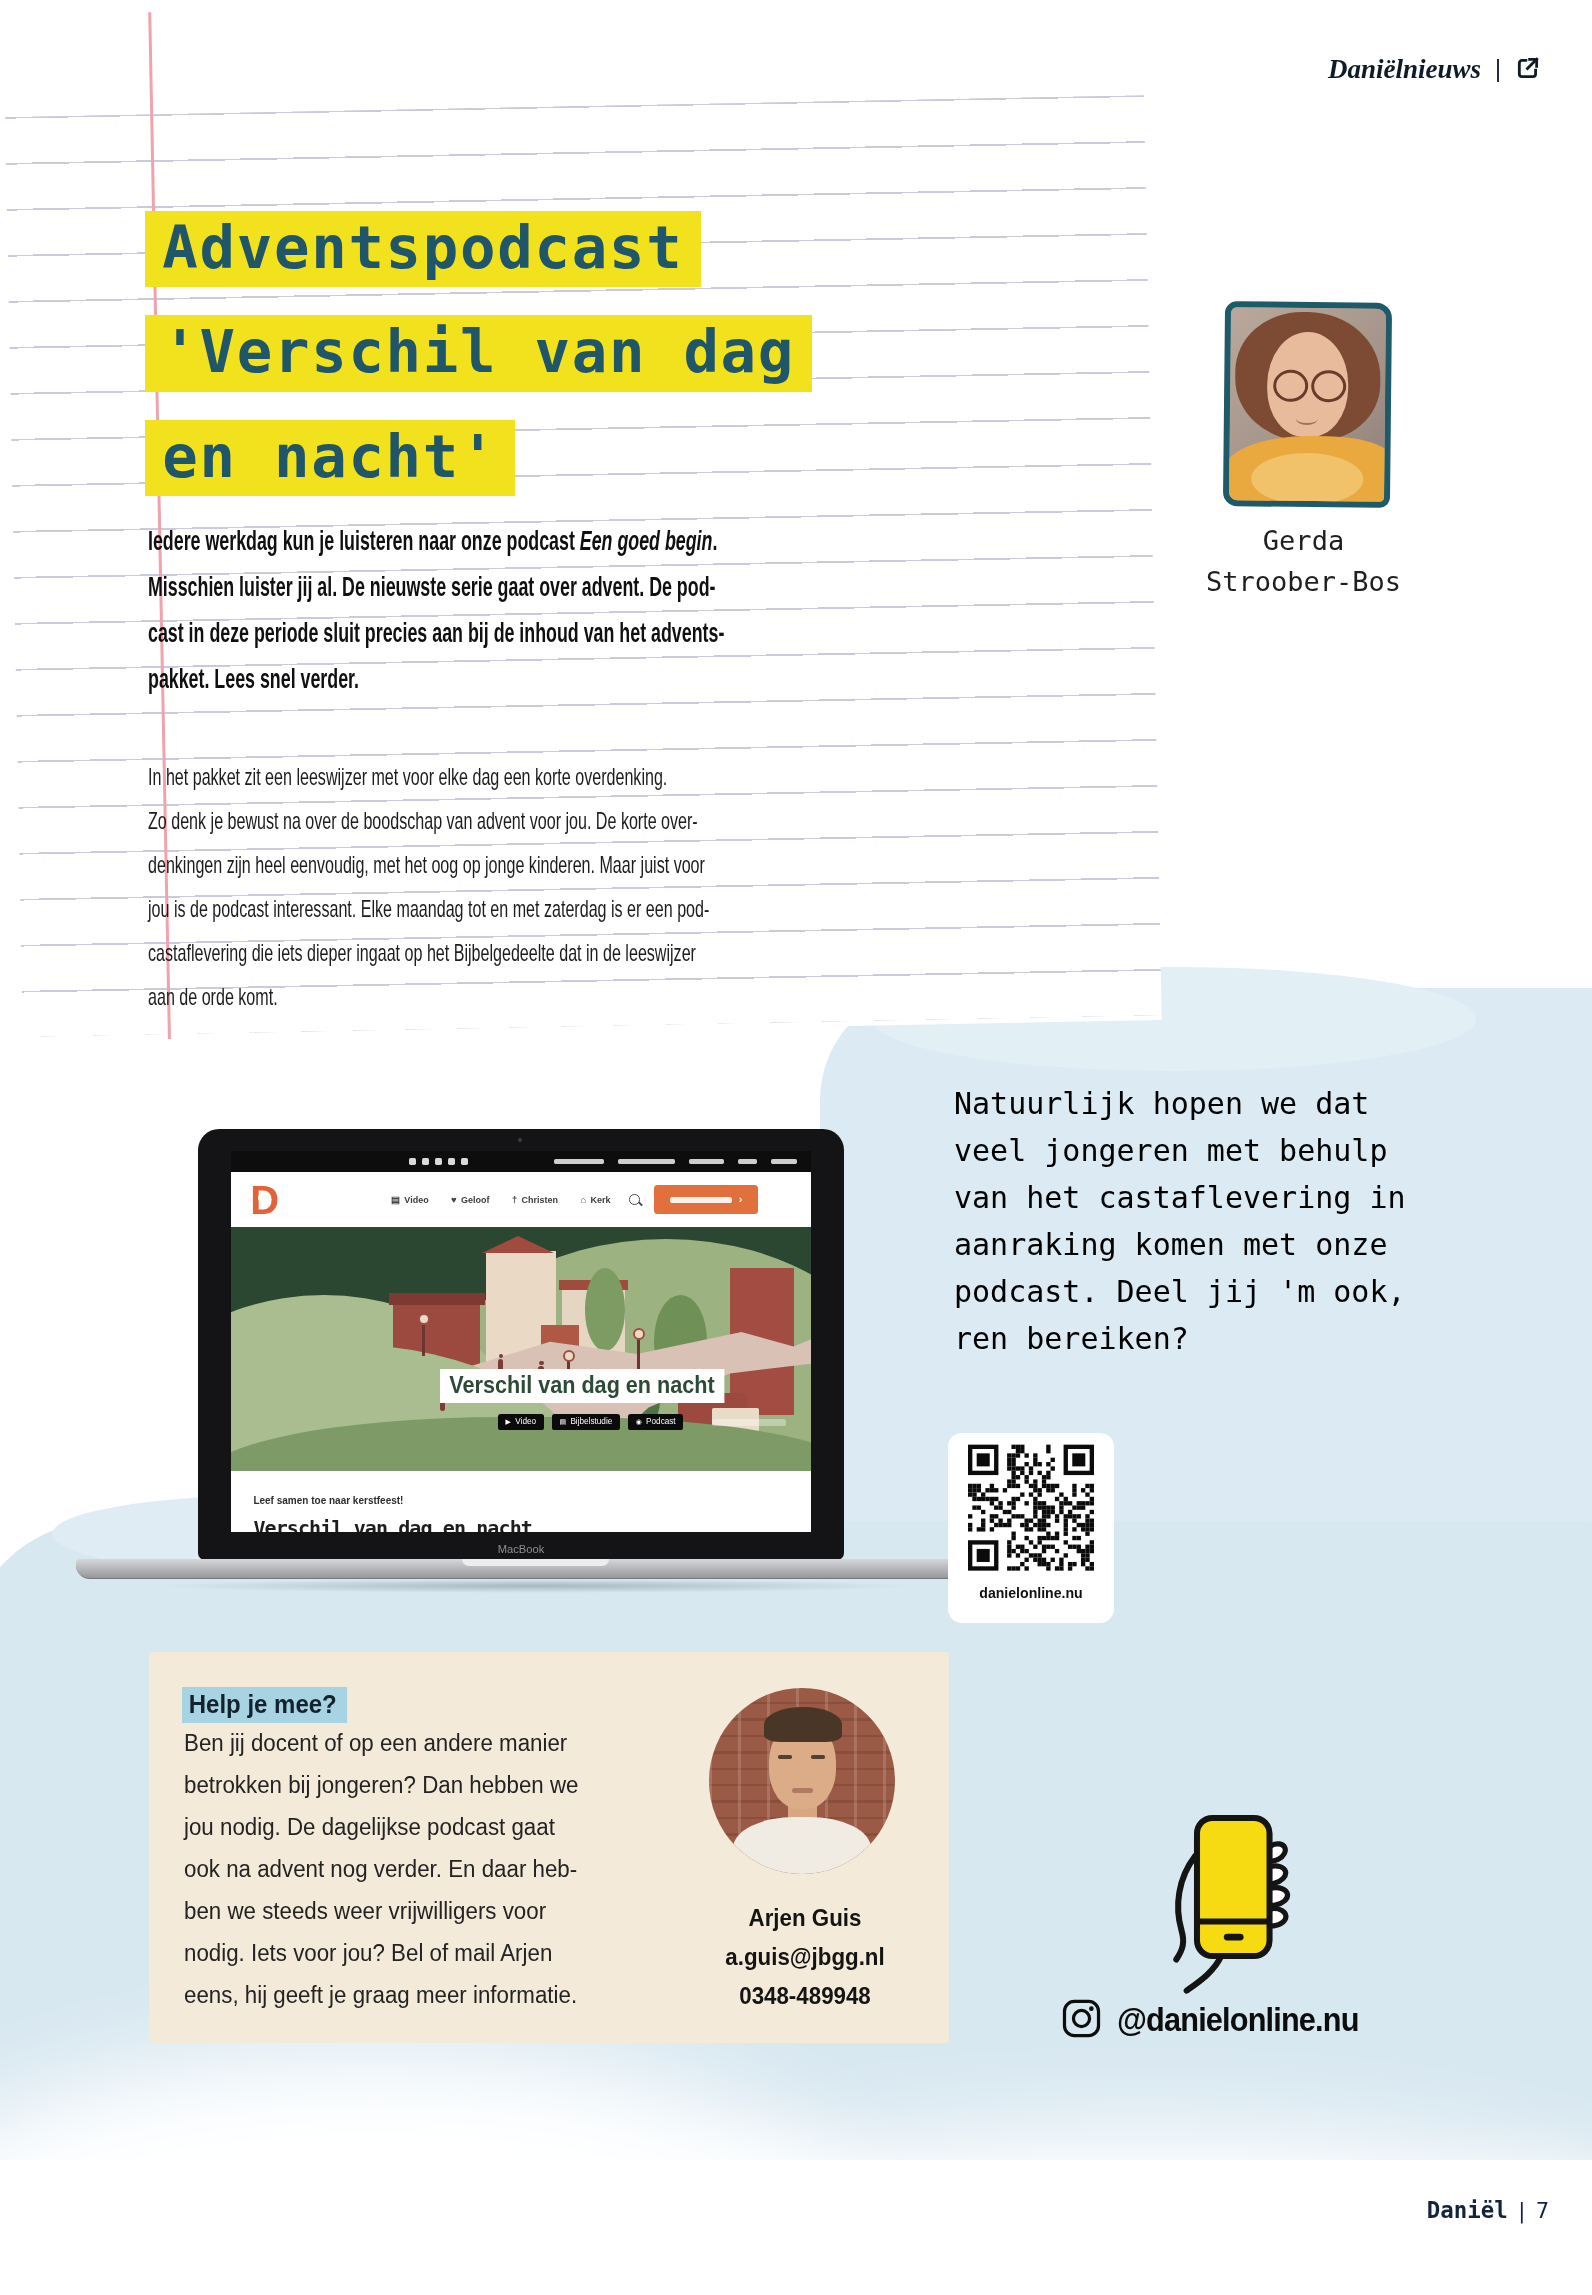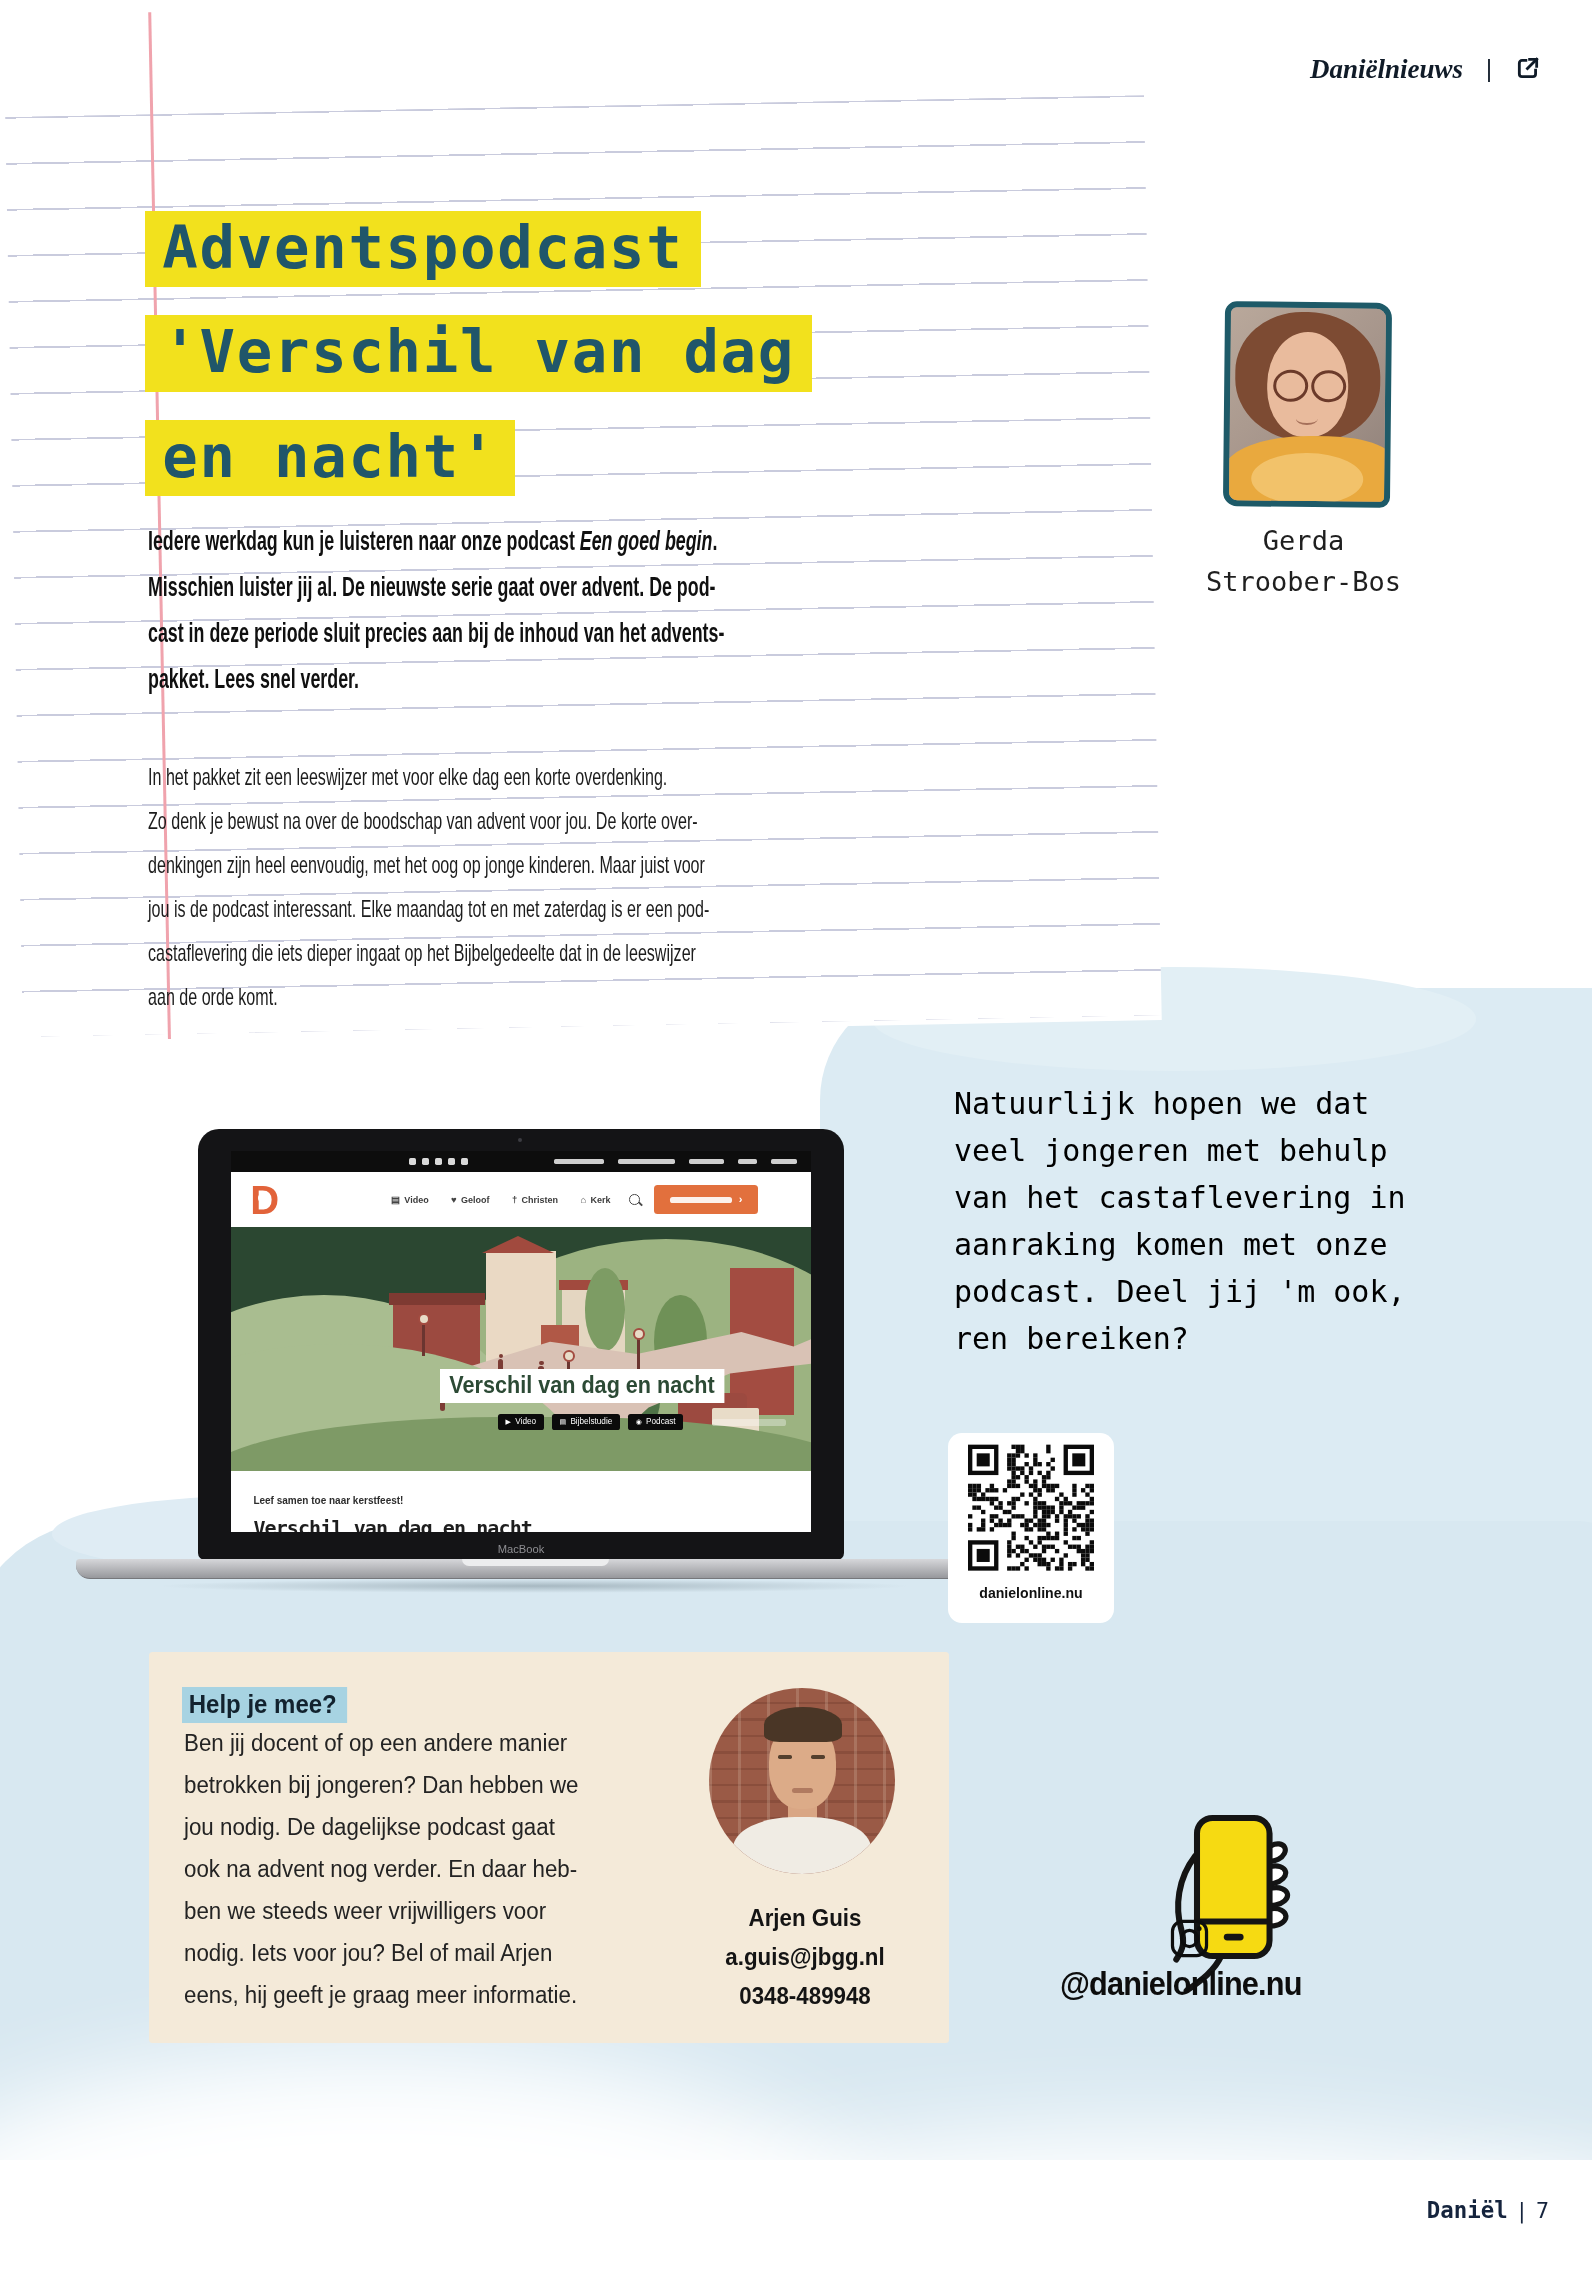--- a/index.html
+++ b/index.html
@@ -21,21 +21,21 @@
 
   
   .paper{position:absolute;left:13px;top:4.3px;width:1139px;height:1027px;background:#ffffff;
          transform:rotate(-1.1deg);transform-origin:50% 50%;}
   .paper .rules{position:absolute;left:0;right:0;top:102px;bottom:5.2px;
          background:repeating-linear-gradient(to bottom,#c9cbdd 0 1.7px,transparent 1.7px 46px);}
   .paper .margin-line{position:absolute;left:145px;top:0;bottom:0;width:2.6px;background:#f0a3ad;}
 
   
   .page-header{position:absolute;left:1269px;top:50px;width:272px;height:38px;display:flex;
-         align-items:center;justify-content:flex-end;gap:23px;color:#101b28;}
+         align-items:center;justify-content:flex-end;gap:14px;color:#101b28;}
   .hdr-brand{font-family:"Liberation Serif", serif;font-style:italic;font-weight:bold;font-size:27px;}
   .hdr-sep{font-size:23px;font-weight:300;color:#101b28;}
   .page-footer{position:absolute;left:1346px;top:2197px;width:203px;display:flex;align-items:baseline;
          justify-content:flex-end;gap:7.8px;color:#15243d;font-family:"DejaVu Sans Mono", monospace;}
   .ftr-brand{font-size:22.4px;font-weight:bold;}
   .ftr-sep{font-size:21px;}
   .ftr-page{font-size:21.6px;}
 
   
   .title-block{position:absolute;left:145px;top:211px;text-align:right;}
@@ -157,21 +157,21 @@
   .arjen .face{position:absolute;left:60px;top:31px;width:67px;height:90px;background:#dcab88;border-radius:48% 48% 44% 44%;}
   .arjen .hair{position:absolute;left:55px;top:19px;width:78px;height:35px;background:#4a3626;border-radius:50% 50% 20% 20%;}
   .arjen .brow{position:absolute;top:67px;width:14px;height:3.5px;background:#54402e;border-radius:1.7px;}
   .arjen .b-l{left:69px;} .arjen .b-r{left:102px;}
   .arjen .mouth{position:absolute;left:83px;top:100px;width:21px;height:5.2px;background:#b07a60;border-radius:2.6px;}
   .contact{position:absolute;left:531px;top:252px;width:250px;text-align:center;color:#141414;}
   .contact div{height:39px;font-size:24px;font-weight:bold;transform:scaleX(.93);transform-origin:center top;white-space:nowrap;}
 
   
   .phone-illus{position:absolute;left:1152px;top:1811px;width:147px;height:190px;}
-  .insta-row{position:absolute;left:1060px;top:1917px;display:flex;align-items:center;gap:2px;flex-direction:column;}
+  .insta-row{position:absolute;left:1060px;top:1997px;display:flex;align-items:center;gap:14px;}
   .insta-handle{font-size:33px;font-weight:bold;color:#0d0d0d;transform:scaleX(.93);
        transform-origin:left center;white-space:nowrap;letter-spacing:-0.9px;}
 </style>
 </head>
 <body>
 
 <div id="page">
 
   <div class="wash wash-a"></div>
   <div class="wash wash-a2"></div>

